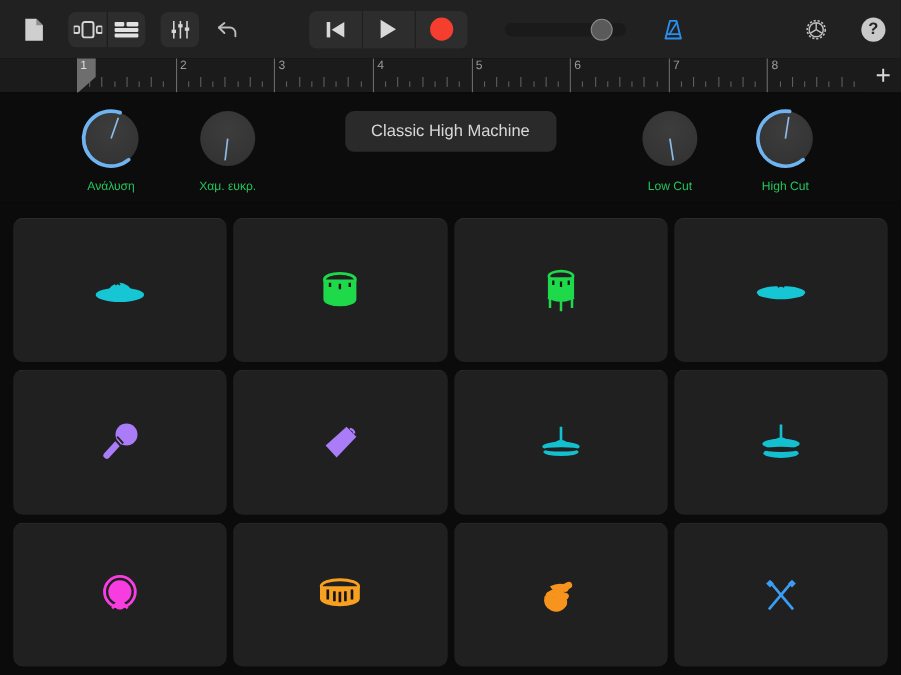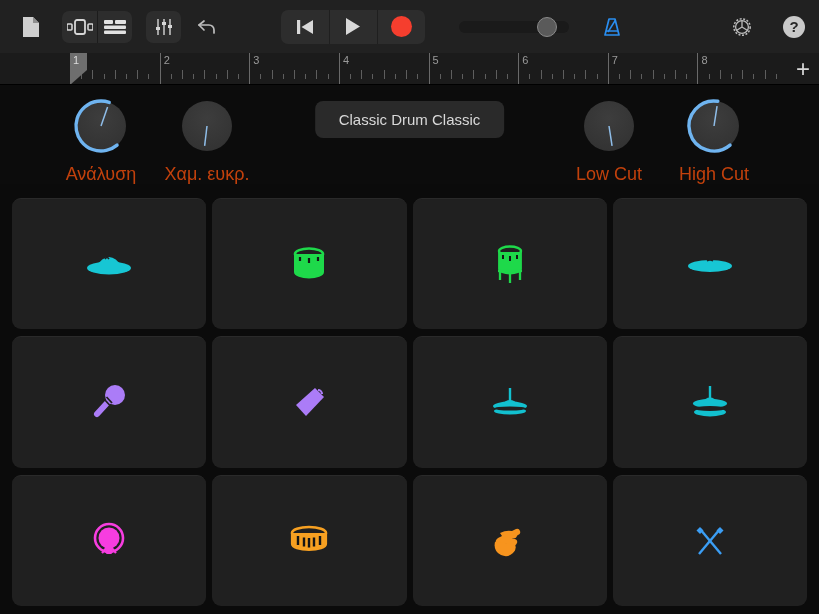--- a/index.html
+++ b/index.html
@@ -132,21 +132,21 @@
   .knob {
     position: relative; width: 62px; height: 62px; cursor: pointer;
   }
   .knob .dial {
     position: absolute; left: 6px; top: 6px;
     width: 50px; height: 50px; border-radius: 50%;
     background: radial-gradient(circle at 50% 35%, #3d3d3d, #303030);
   }
   .knob svg { position: absolute; inset: 0; }
   .knob-label {
-    margin-top: 7px; font-size: 18px; color: #c2410c; white-space: nowrap;
+    margin-top: 7px; font-size: 11px; color: #22c55e; white-space: nowrap;
   }
   .preset-btn {
     position: absolute; left: 50%; transform: translateX(-50%); top: 16px;
     background: #2a2a2a; border-radius: 8px;
     padding: 10px 24px;
     color: #d9d9d9; font-size: 15px;
     cursor: pointer;
   }
 
   
@@ -388,21 +388,21 @@
           <div class="knob">
             <div class="dial"></div>
             <svg width="62" height="62" viewBox="0 0 62 62">
               <path d="M 47.06969024216349 50.15111107797445 A 25 25 0 1 1 34.82464590710095 6.29429046383618" fill="none" stroke="#6fb4f0" stroke-width="3.4" stroke-linecap="round"></path>
               <line x1="31" y1="31" x2="34.05971672568076" y2="11.235432371068946" stroke="#8fbde8" stroke-width="1.5"></line>
             </svg>
           </div>
           <div class="knob-label">High Cut</div>
         </div>
       </div>
-    <div class="preset-btn">Classic Drum Classic</div>
+    <div class="preset-btn">Classic High Machine</div>
   </div>
 
   <div class="grid" id="pad-grid">
       <div class="pad">
         <span>
           <svg width="46" height="26" viewBox="0 0 46 26">
         <ellipse cx="23" cy="17" rx="22" ry="6.5" fill="#17c6d4"></ellipse>
         <path d="M10 16 q6-10 13-10 q7 0 13 10 z" fill="#17c6d4"></path>
         <path d="M19 8 q2-3 4 0" stroke="#202020" stroke-width="1.6" fill="none"></path>
           </svg>

